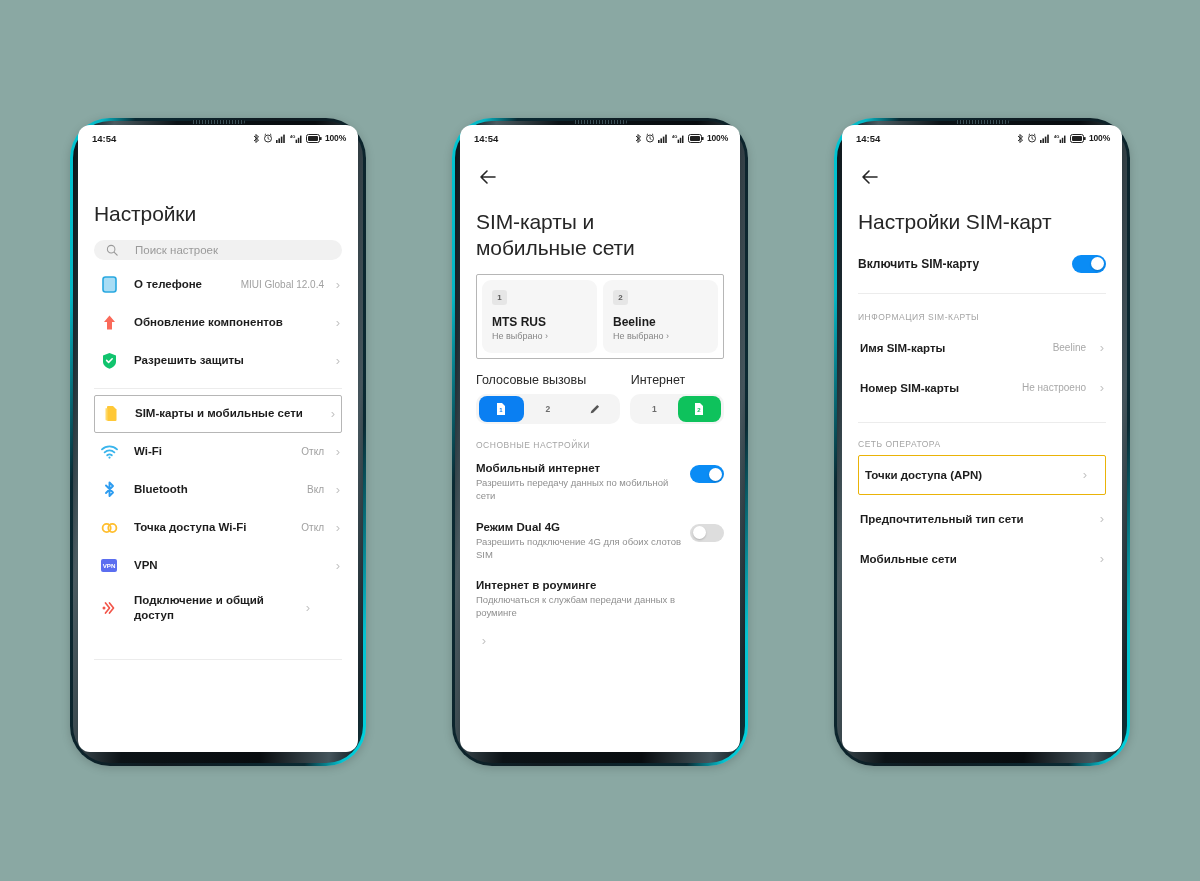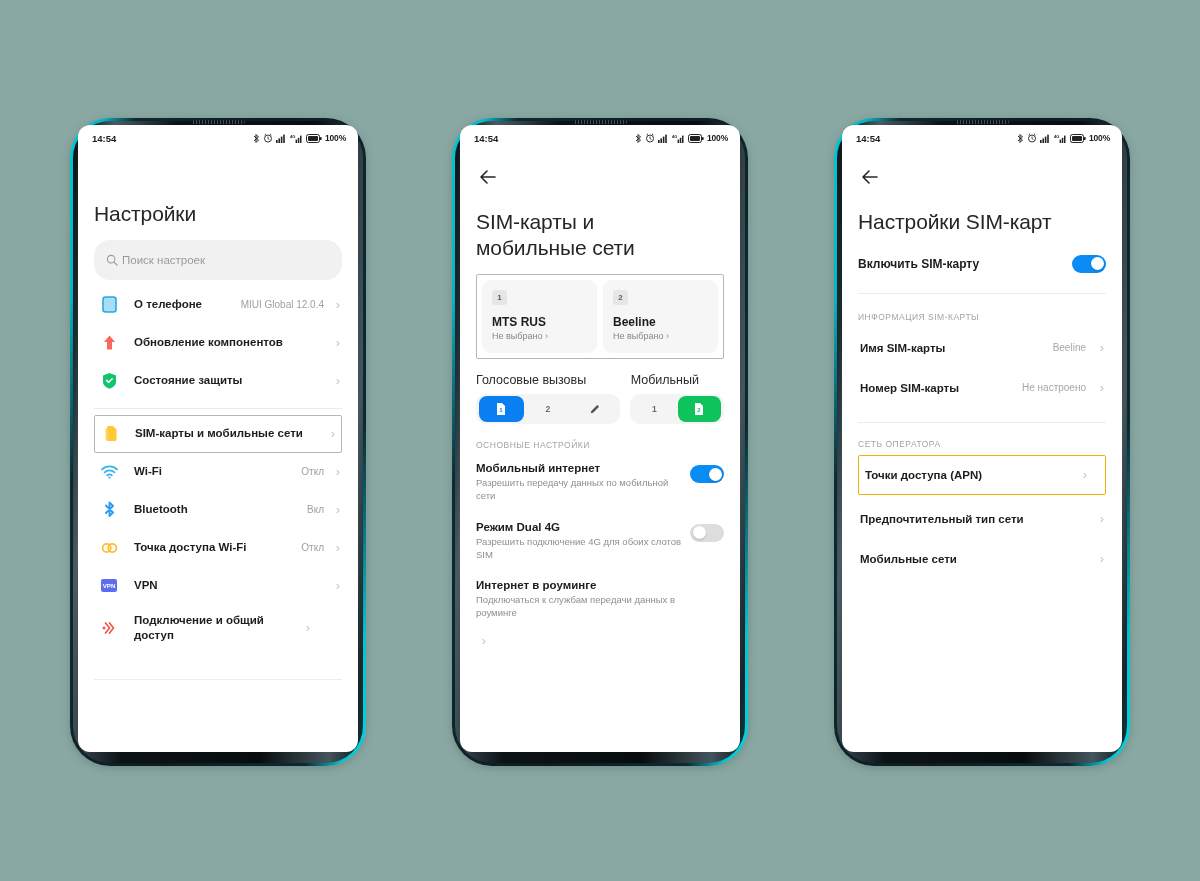--- a/index.html
+++ b/index.html
@@ -101,27 +101,27 @@
     line-height: 1.22;
     letter-spacing: -0.1px;
   }
   .title-s1 { margin: 50px 0 0 0; }
   .title-s2 { margin: 16px 0 0 0; }
   .title-s3 { margin: 16px 0 0 0; }
 
   
   .searchbar {
     margin-top: 13px;
-    height: 40px;
+    height: 20px;
     border-radius: 16px;
     background: #f1f1f1;
     display: flex;
     align-items: center;
     padding: 0 12px;
-    gap: 4px;
+    gap: 17px;
   }
   .searchbar .ph {
     font-size: 11.5px;
     color: #9a9a9a;
   }
 
   
   .list { margin-top: 6px; }
   .row {
     display: flex;
@@ -397,21 +397,21 @@
             <span class="val"></span>
             <span class="chev">›</span>
           </div>
           <div class="row">
             <span class="ico">
               <svg width="15" height="17" viewBox="0 0 15 17">
                   <path d="M7.5 1L14 3.5v6c0 4-3.4 6.2-6.5 7.2C4.4 15.7 1 13.5 1 9.5v-6z" fill="#11c46e"></path>
                   <path d="M4.6 8.4l2 2 3.6-3.6" stroke="#fff" stroke-width="1.5" fill="none" stroke-linecap="round" stroke-linejoin="round"></path>
                 </svg>
             </span>
-            <span class="lbl">Состояние защиты</span>
+            <span class="lbl">Разрешить защиты</span>
             <span class="val"></span>
             <span class="chev">›</span>
           </div>
         </div>
 
         <div class="divider"></div>
 
         <div class="list">
           <div class="row focused">
             <span class="ico">
@@ -539,21 +539,21 @@
           </div>
           <div class="sim-card">
             <div class="sim-badge">2</div>
             <div class="sim-name">Beeline</div>
             <div class="sim-sub">Не выбрано ›</div>
           </div>
         </div>
 
         <div class="seg-head">
           <div class="h1">Голосовые вызовы</div>
-          <div class="h2">Мобильный</div>
+          <div class="h2">Интернет</div>
         </div>
 
         <div class="seg-row">
           <div class="seg calls">
             <div class="opt sel-blue">
               <svg width="10" height="12" viewBox="0 0 10 12">
                   <path d="M1 0h5l3 3v9H1z" fill="#fff"></path>
                   <text x="5" y="9" font-size="6" fill="#0a7ff2" text-anchor="middle" font-family="Liberation Sans" font-weight="bold">1</text>
                 </svg>
             </div>

